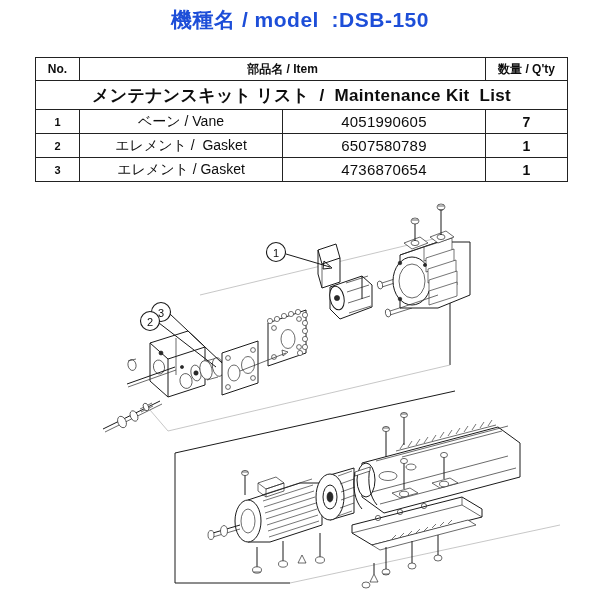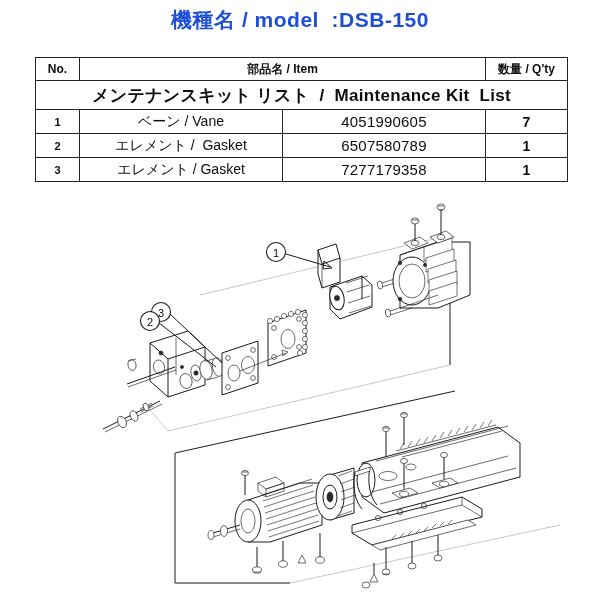--- a/index.html
+++ b/index.html
@@ -142,21 +142,21 @@
     </tr>
     <tr class="row-cell">
       <td class="cell-no">2</td>
       <td class="cell-name">エレメント /  Gasket</td>
       <td class="cell-pn">6507580789</td>
       <td class="cell-qty">1</td>
     </tr>
     <tr class="row-cell">
       <td class="cell-no">3</td>
       <td class="cell-name">エレメント / Gasket</td>
-      <td class="cell-pn">7277179358</td>
+      <td class="cell-pn">4736870654</td>
       <td class="cell-qty">1</td>
     </tr>
   </tbody>
 </table>
 
 <div id="drawing-area">
 <svg id="drawing-svg" viewBox="0 0 600 405" xmlns="http://www.w3.org/2000/svg">
 
   <g>
     <path class="ln-f" d="M 200 100 L 450 40"></path>

